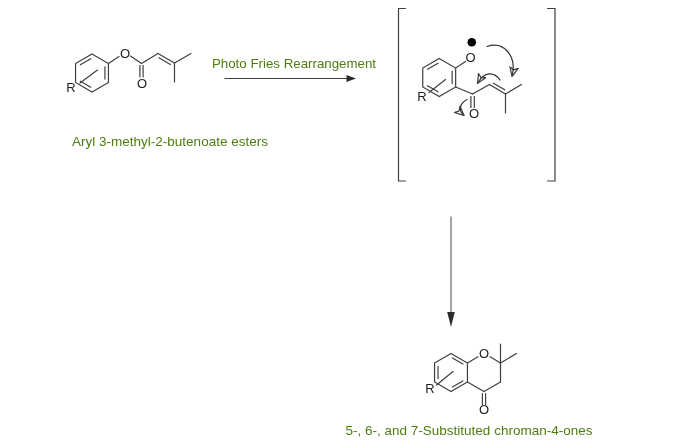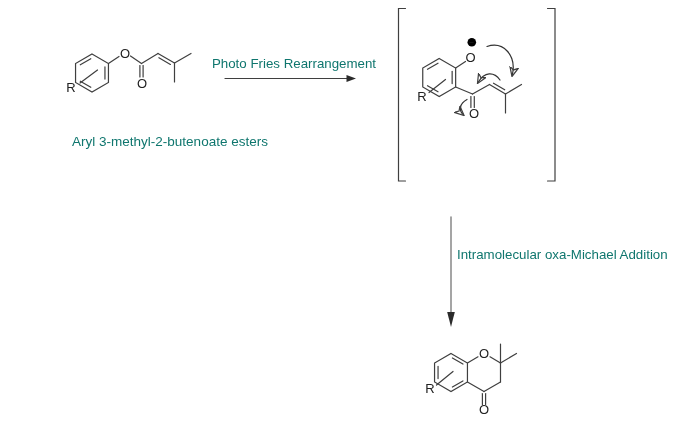--- a/index.html
+++ b/index.html
@@ -8,21 +8,21 @@
     width:676px;height:444px;
     background:#ffffff;
     font-family:"Liberation Sans", sans-serif;
     color:#222222;
     overflow:hidden;
   }
   .cap{
     position:absolute;
     font-size:13.3px;
     line-height:1.15;
-    color:#0f766e;
+    color:#4d7c0f;
     white-space:nowrap;
   }
   .cap.center{text-align:center;}
   .cap sub{font-size:.72em;line-height:0;}
   svg.scheme{position:absolute;left:0;top:0;}
   svg.scheme line, svg.scheme polyline, svg.scheme polygon, svg.scheme path{
     stroke:#3f3f3f;stroke-width:1.2;fill:none;stroke-linecap:round;
   }
   svg.scheme .head{fill:#2b2b2b;stroke:none;}
   svg.scheme .grayline{stroke:#8f8f8f;stroke-width:1.6;}
@@ -140,16 +140,16 @@
       <text x="484" y="414">O</text>
       <text x="430" y="393">R</text>
     </g>
   </svg>
 
   <div class="cap center" style="left:204px;top:56px;width:180px;">Photo Fries Rearrangement</div>
 
   <div class="cap center" style="left:48px;top:111px;width:244px;font-size:13.5px;margin-top:23px;">Aryl 3-methyl-2-butenoate esters</div>
 
 
-  <div class="cap" style="left:457px;top:247px;">Intramolecular oxa-Michael Addition</div>
 
+  <div class="cap center" style="left:328px;top:423px;width:282px;font-size:13.5px;">5-, 6-, and 7-Substituted chroman-4-ones</div>
 
 </div>
 
 </body></html>

